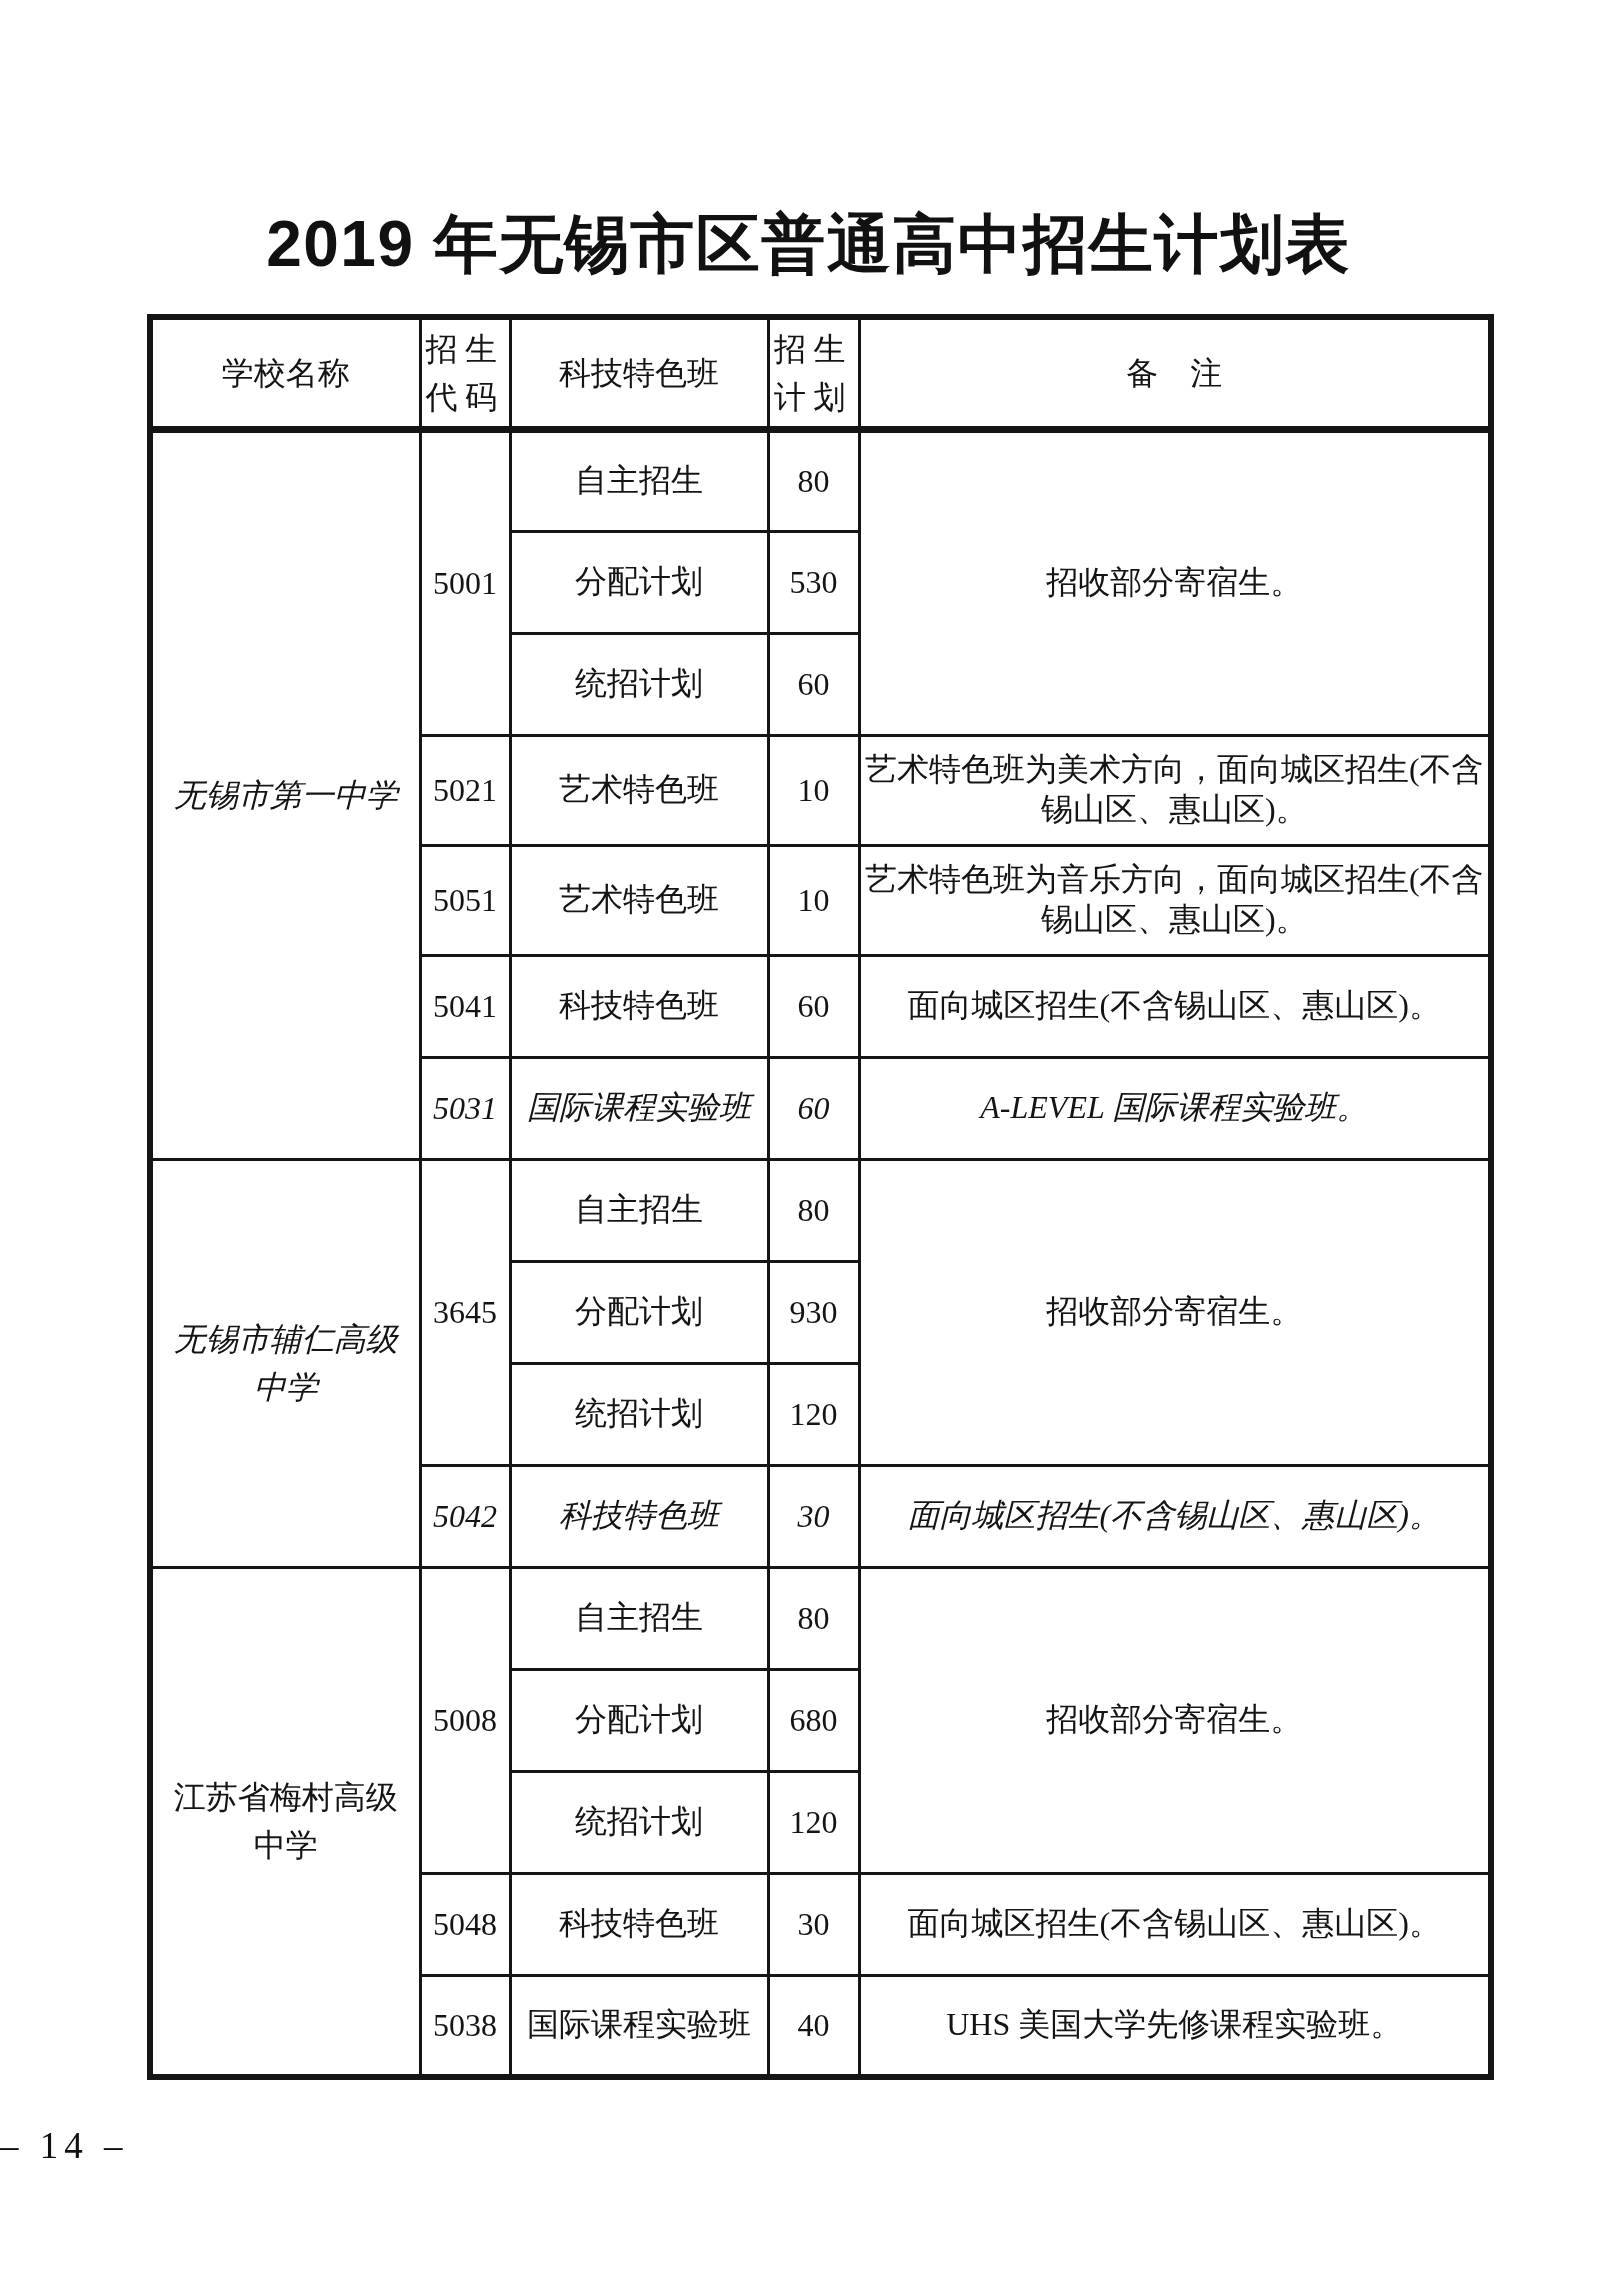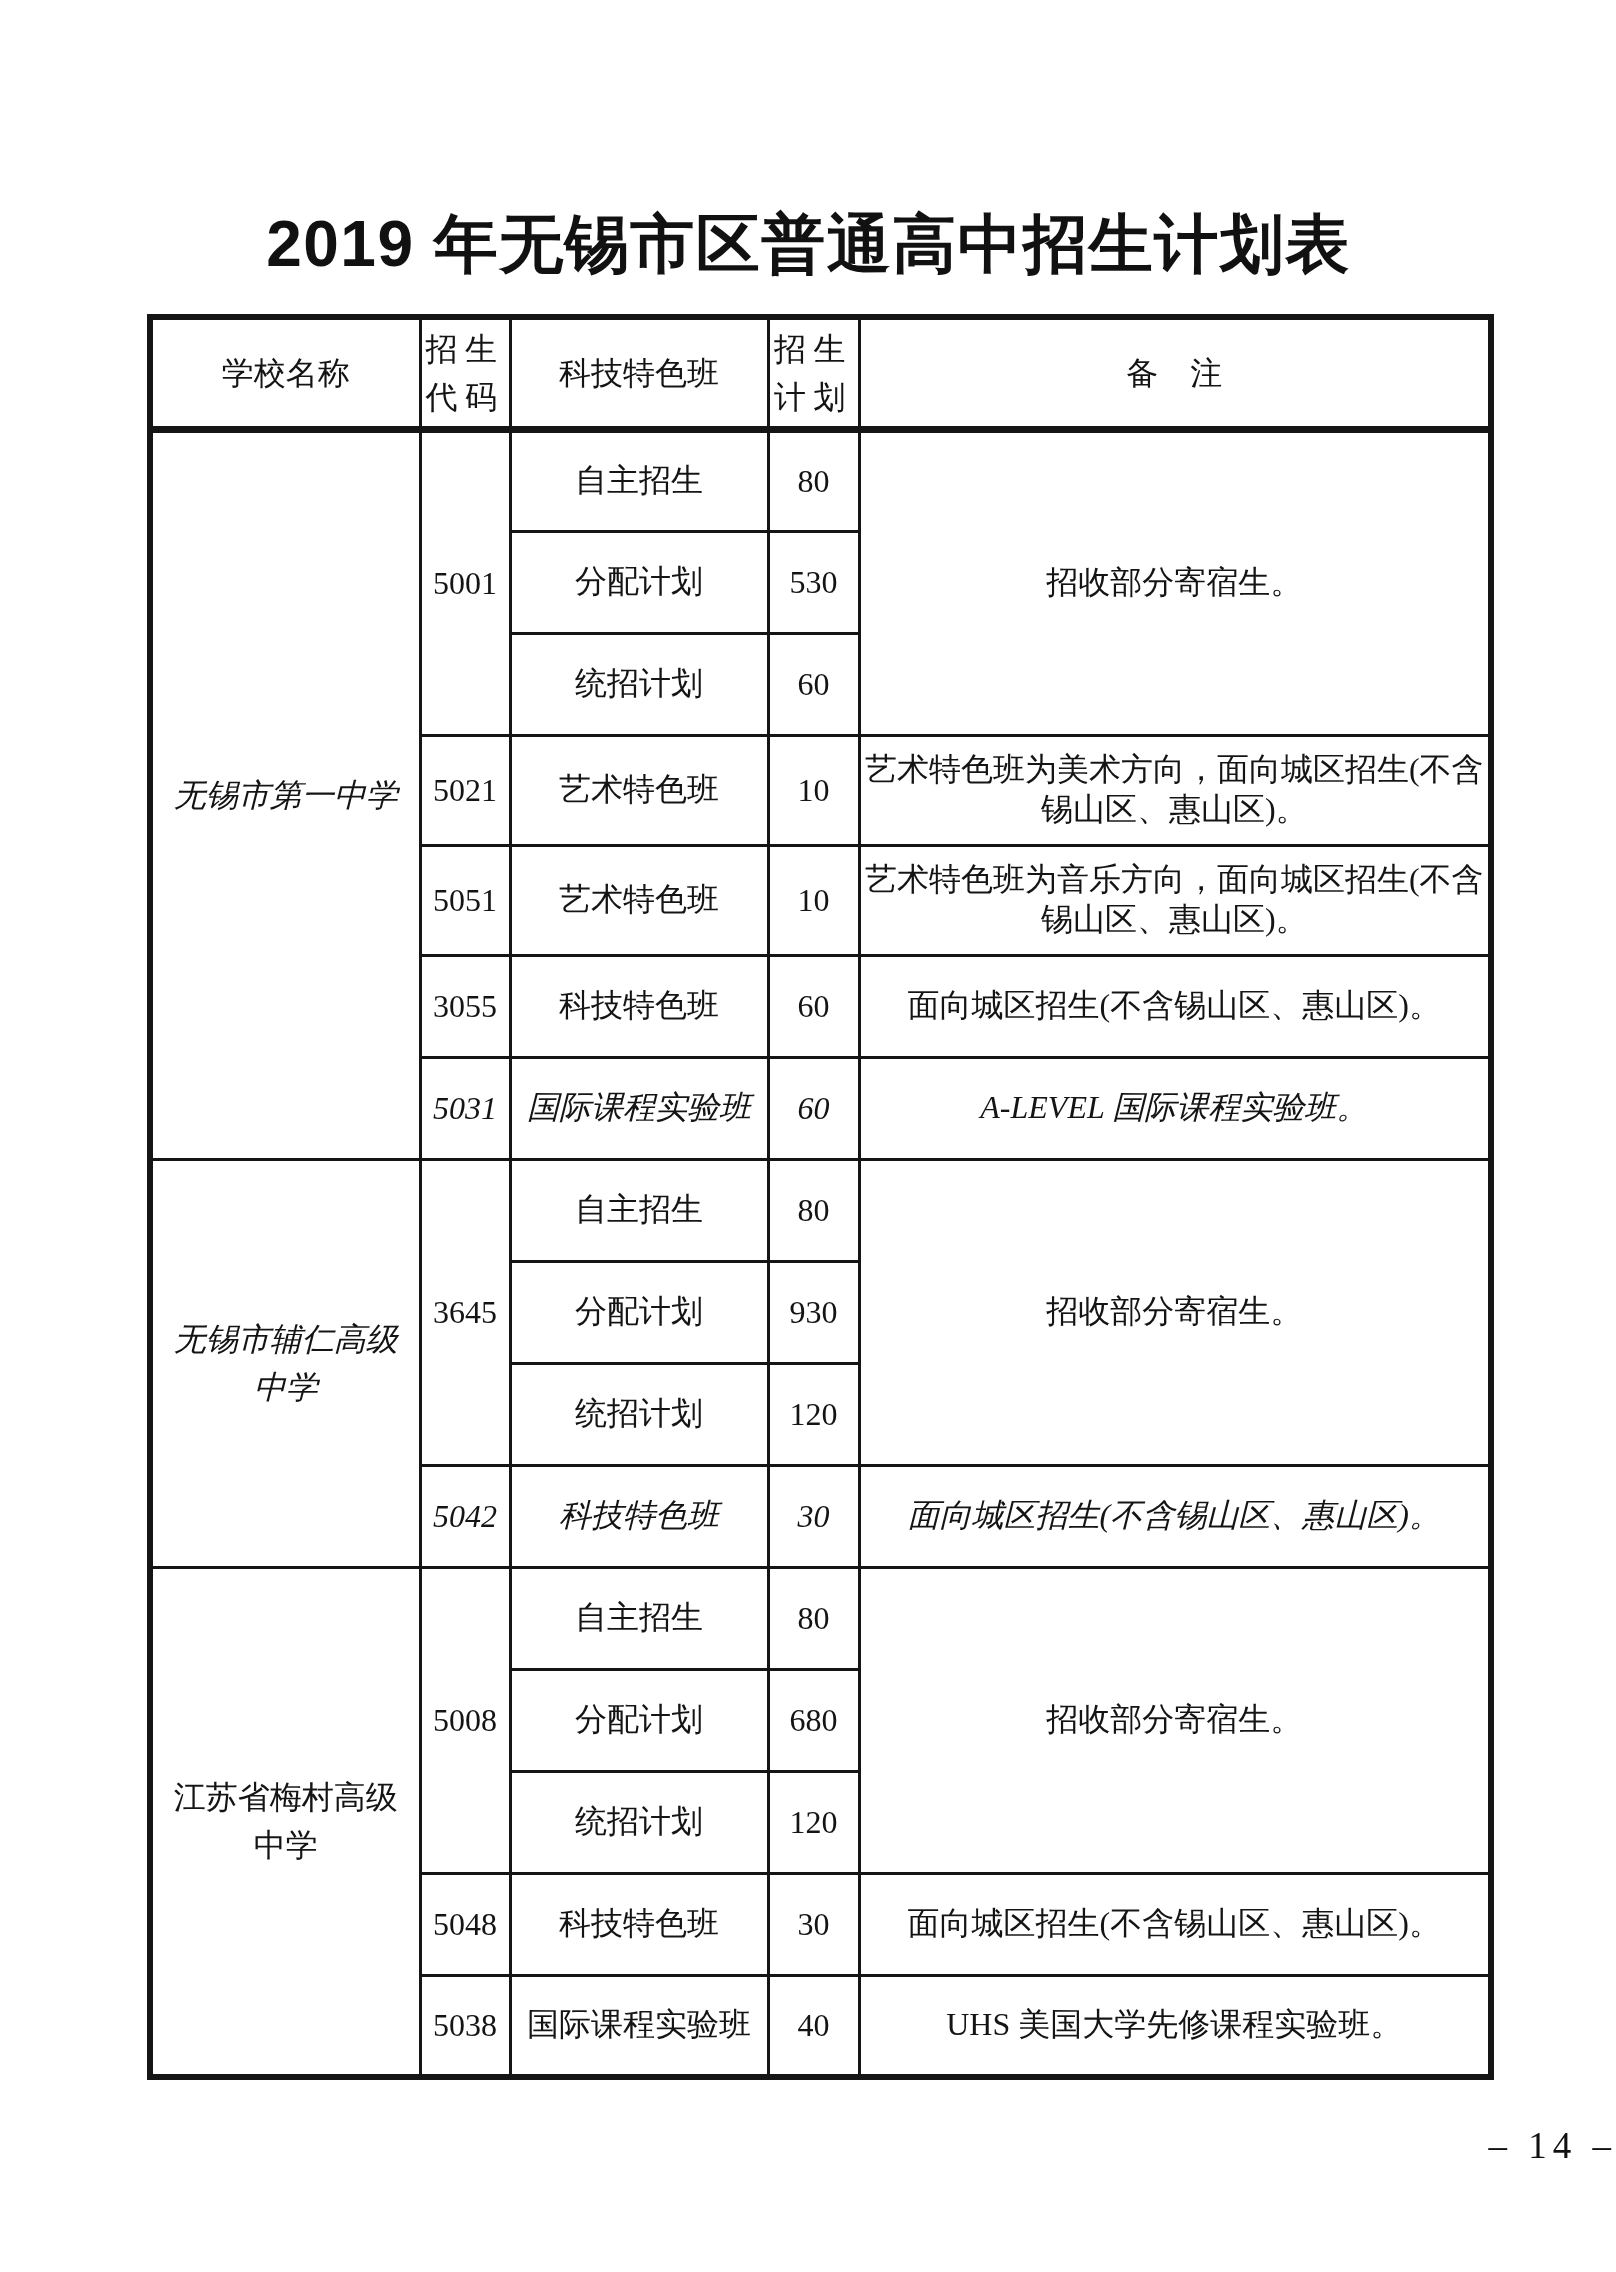--- a/index.html
+++ b/index.html
@@ -57,21 +57,21 @@
   }
   .bb-g { border-bottom-width: 5.2px; }   
   .bb-s { border-bottom-width: 7.4px; font-style: italic; }  
 
   tr.rh-hdr  { height: 112px; }
   tr.rh      { height: 102px; }
   tr.rh-tall { height: 110px; }
 
   .page-footer {
     margin-top: 44px;
-    text-align: right;
+    text-align: left;
     font-size: 37px;
     letter-spacing: 6px;
     color: #111;
   }
 </style>
 </head>
 <body>
 
 <div class="page">
 
@@ -118,21 +118,21 @@
       <td class="plan-cell bb-g">10</td>
       <td class="remark-cell bb-g">艺术特色班为美术方向，面向城区招生(不含锡山区、惠山区)。</td>
     </tr>
     <tr class="rh-tall">
       <td class="code-cell bb-g">5051</td>
       <td class="category-cell bb-g">艺术特色班</td>
       <td class="plan-cell bb-g">10</td>
       <td class="remark-cell bb-g">艺术特色班为音乐方向，面向城区招生(不含锡山区、惠山区)。</td>
     </tr>
     <tr class="rh">
-      <td class="code-cell bb-g">3055</td>
+      <td class="code-cell bb-g">5041</td>
       <td class="category-cell bb-g">科技特色班</td>
       <td class="plan-cell bb-g">60</td>
       <td class="remark-cell bb-g">面向城区招生(不含锡山区、惠山区)。</td>
     </tr>
     <tr class="rh">
       <td class="code-cell bb-s">5031</td>
       <td class="category-cell bb-s">国际课程实验班</td>
       <td class="plan-cell bb-s">60</td>
       <td class="remark-cell bb-s">A-LEVEL 国际课程实验班。</td>
     </tr>

